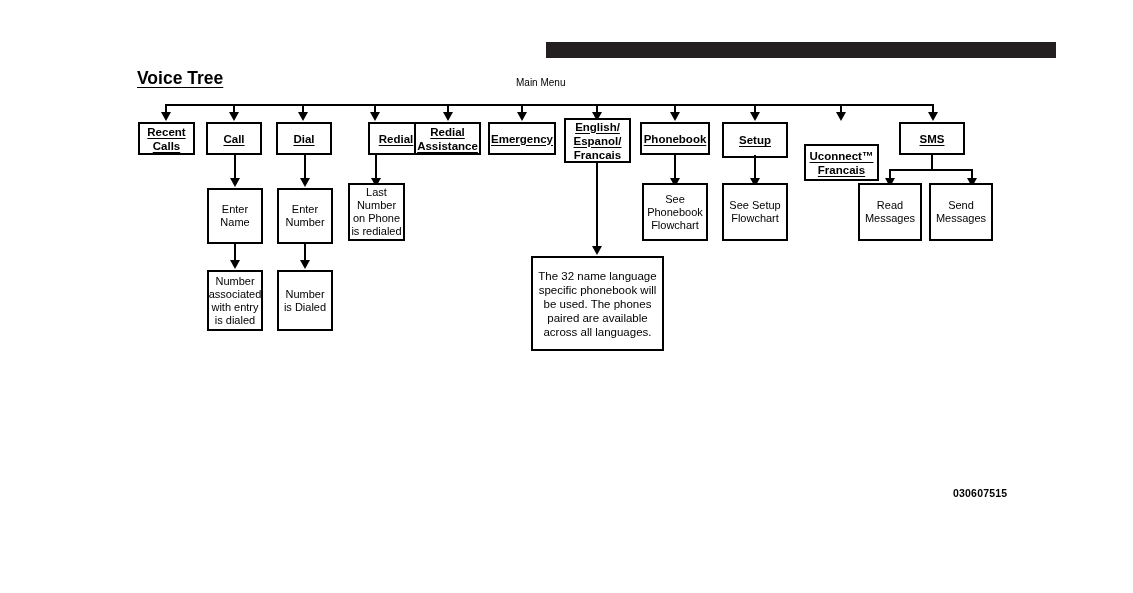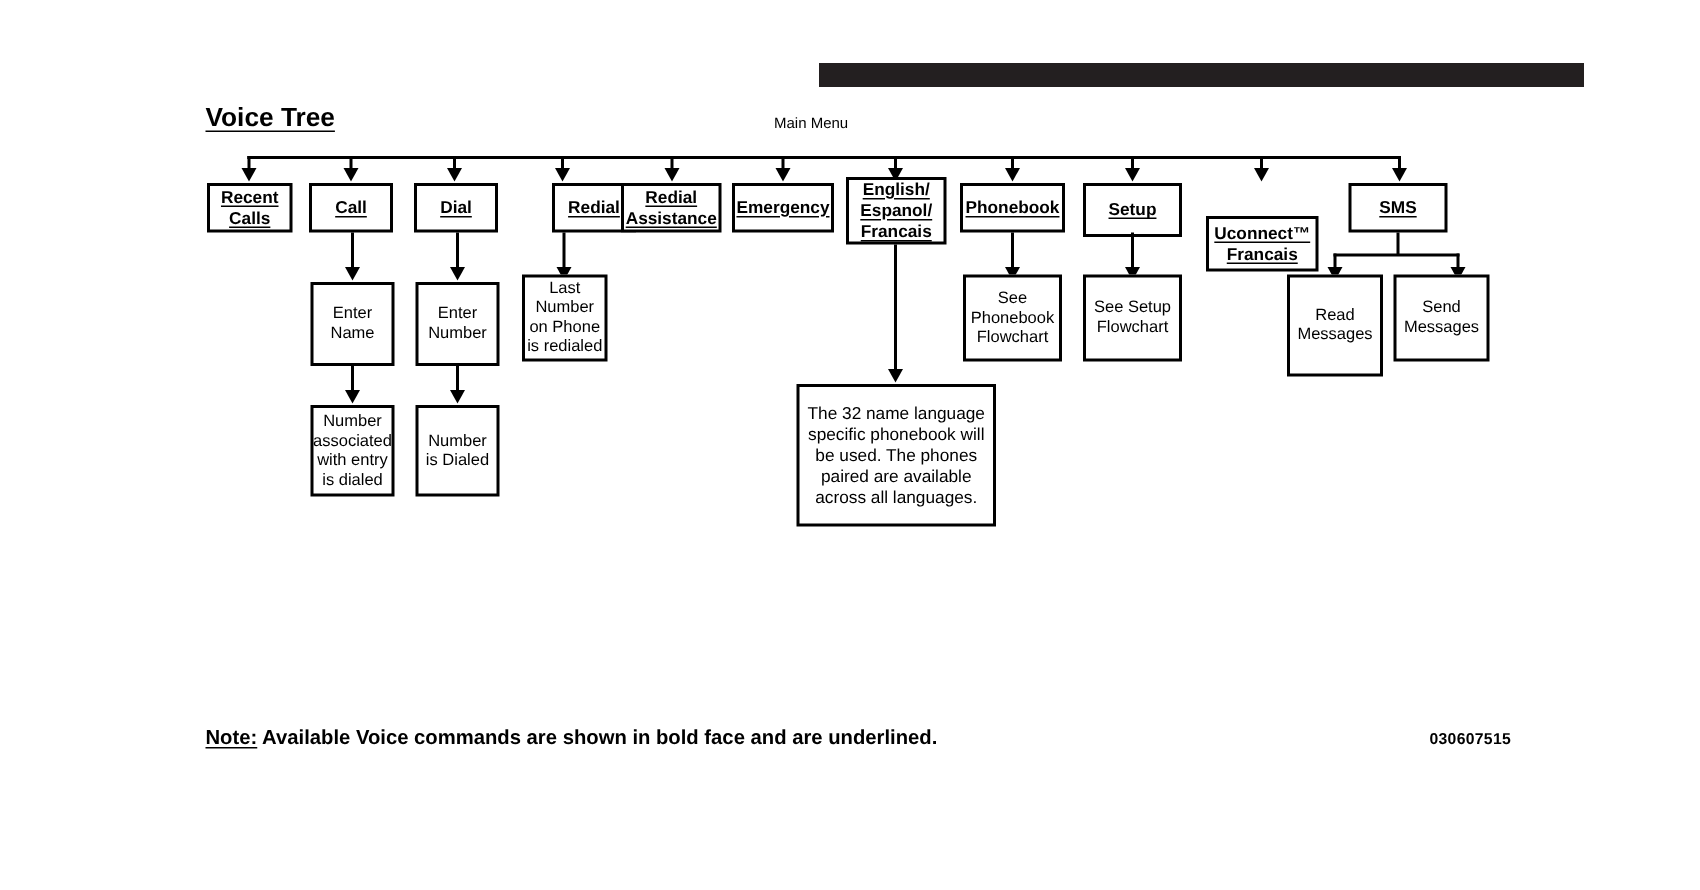--- a/index.html
+++ b/index.html
@@ -280,21 +280,21 @@
     </span>
   </div>
 
   <div class="box" style="left:722px; top:183px; width:66px; height:58px;">
     <span>
       <span class="lbl">See Setup</span>
       <span class="lbl">Flowchart</span>
     </span>
   </div>
 
-  <div class="box" style="left:858px; top:183px; width:64px; height:68px;">
+  <div class="box" style="left:858px; top:183px; width:64px; height:58px;">
     <span>
       <span class="lbl">Read</span>
       <span class="lbl">Messages</span>
     </span>
   </div>
 
   <div class="box" style="left:929px; top:183px; width:64px; height:58px;">
     <span>
       <span class="lbl">Send</span>
       <span class="lbl">Messages</span>
@@ -320,18 +320,15 @@
     <span>
       <span class="lbl">Number</span>
       <span class="lbl">is Dialed</span>
     </span>
   </div>
 
   <div class="box note-box" style="left:531px; top:256px; width:133px; height:95px;">
     <span class="lbl">The 32 name language specific phonebook will be used. The phones paired are available across all languages.</span>
   </div>
 
-  <div class="footer-note">
-    <span class="u">Note:</span><span> Available Voice commands are shown in bold face and are underlined.</span>
-  </div>
   <div class="figure-id">030607515</div>
 
 </div>
 
 </body></html>

